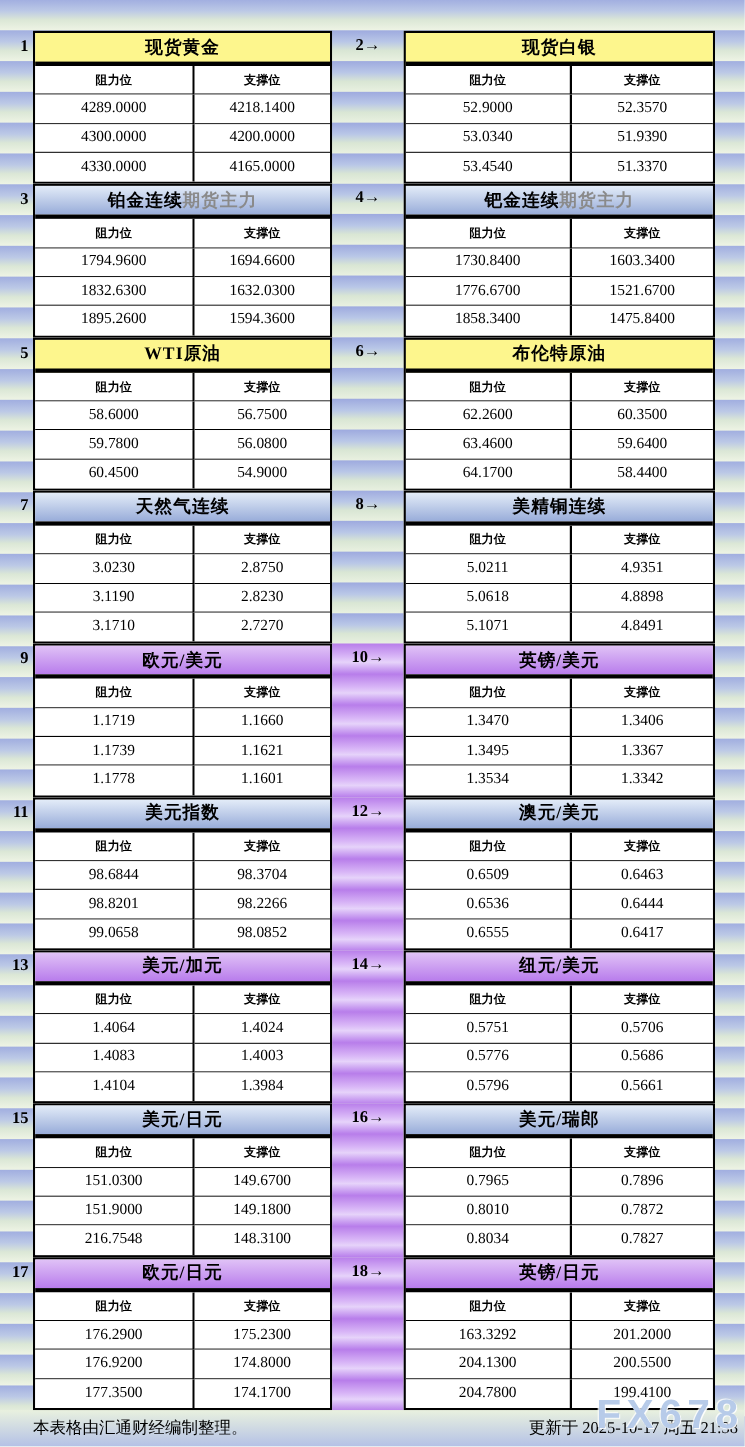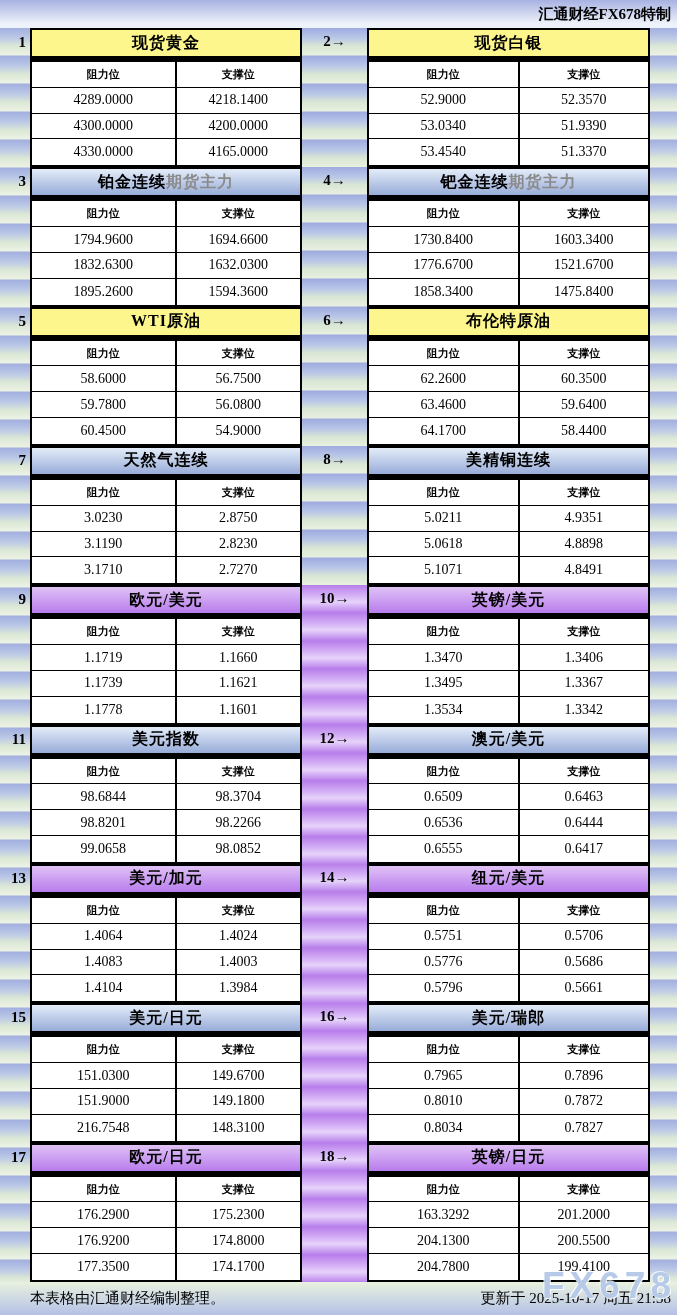--- a/index.html
+++ b/index.html
@@ -36,21 +36,21 @@
     background:repeating-linear-gradient(180deg,
       var(--stripe-purple,#b87eea) 0px,#d9b7f7 12px,#e6d3fa 17px,
       #bb84ec 27px,var(--stripe-purple,#b87eea) 28px);
   }
   .margincell{background:transparent;}
   .panel{
     border:2px solid #000;background:#fff;display:flex;flex-direction:column;
     box-sizing:border-box;
   }
   .panel-title{
-    height:26px;flex:0 0 26px;border-bottom:6px solid #000000;
+    height:26px;flex:0 0 26px;border-bottom:4px solid #000000;
     display:flex;align-items:center;justify-content:center;
     font-weight:bold;font-size:16px;letter-spacing:1px;
   }
   .panel-title .suffix{color:#8a8a8a;}
   .panel-title.yellow{background:var(--header-yellow,#fdf68d);}
   .panel-title.blue{background:linear-gradient(180deg,#e3ecf8 0%,var(--header-blue,#98acd9) 100%);}
   .panel-title.purple{background:linear-gradient(180deg,#e0c2f6 0%,var(--header-purple,#b87cec) 100%);}
   .panel-body{flex:1;display:grid;grid-template-columns:27fr 23fr;grid-auto-rows:1fr;}
   .cell{
     display:flex;align-items:center;justify-content:center;
@@ -73,23 +73,20 @@
     color:var(--watermark,rgba(173,196,230,0.88));
     text-shadow:1px 1px 0 rgba(255,255,255,.9),-1px -1px 0 rgba(255,255,255,.75);
     pointer-events:none;
     margin-top:11px;
   }
 </style>
 </head>
 <body>
 
 <div class="stage">
-  <div class="topbar">
-    <span>汇通财经FX678特制</span>
-  </div>
 
   <div class="grid">
       <div class="numcell">
         <span>1</span>
       </div>
       <div class="panel">
     <div class="panel-title yellow">
       <span>现货黄金</span>
           <span class="suffix"></span>
     </div>

